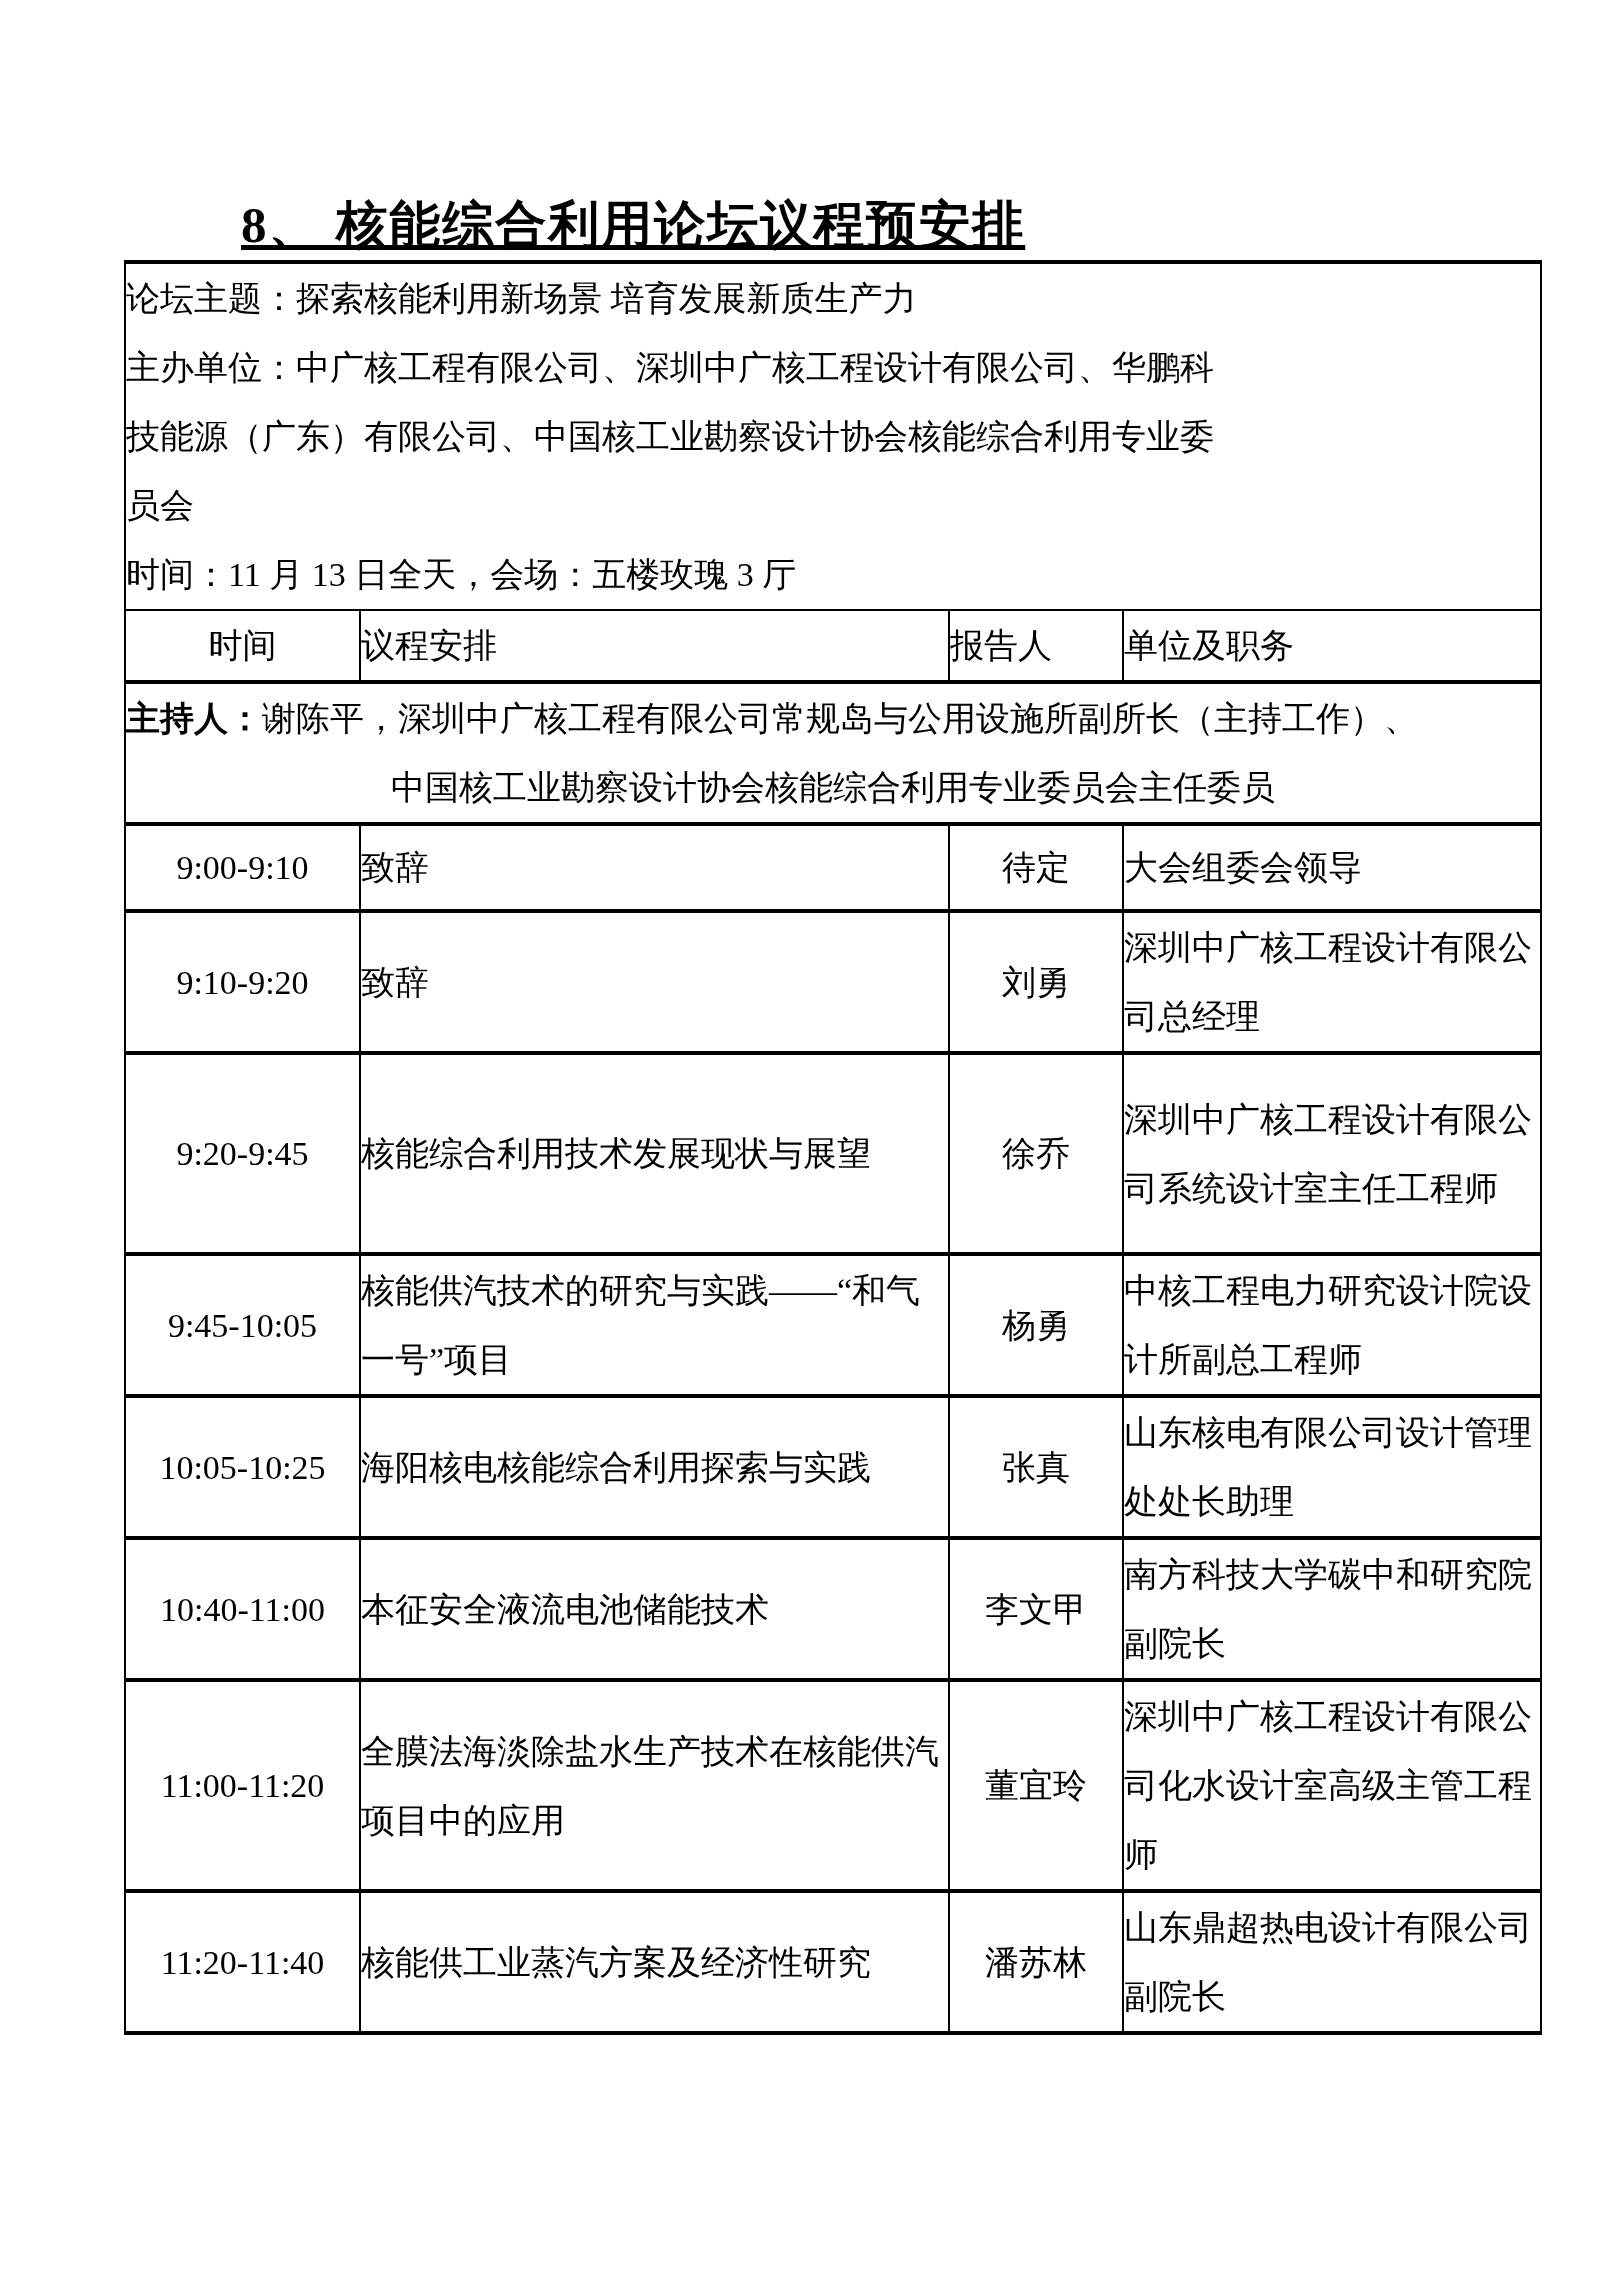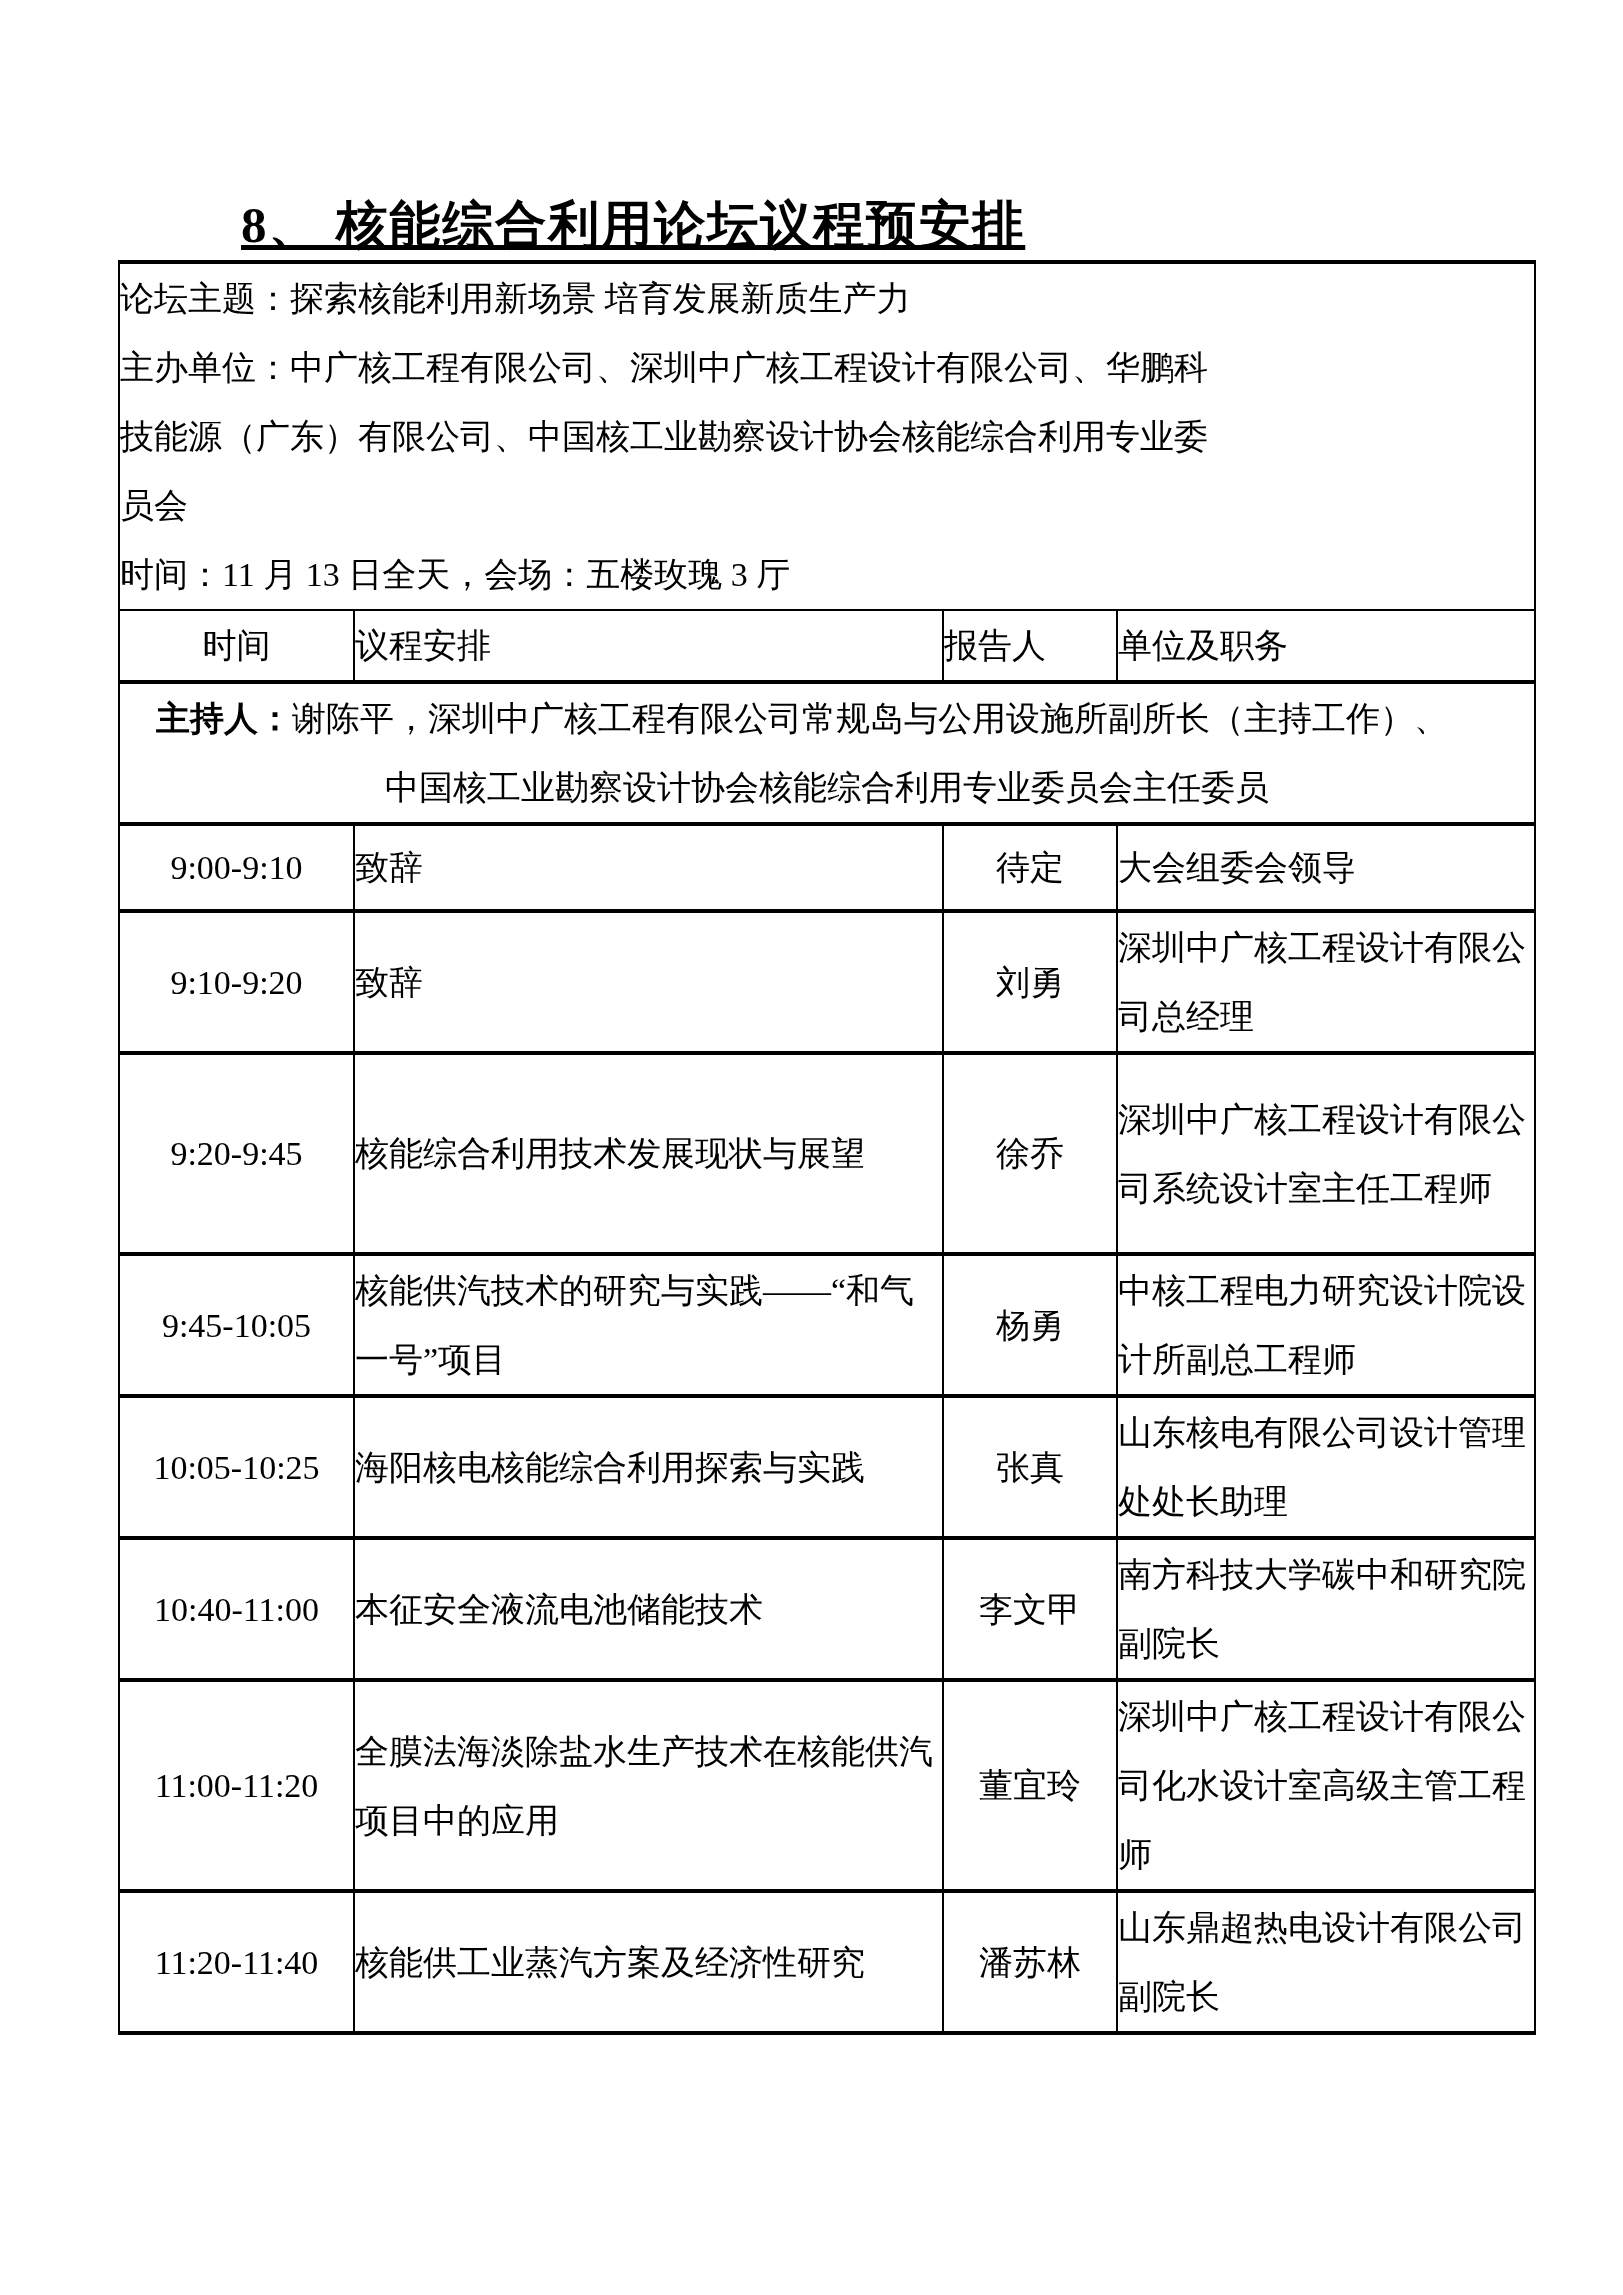--- a/index.html
+++ b/index.html
@@ -7,21 +7,21 @@
     width:1623px;height:2295px;position:relative;
     background:#ffffff;color:#000000;
     font-family:"Liberation Serif","DejaVu Serif",serif;
   }
   .doc-title{
     position:absolute;left:241px;top:197px;
     font-size:51px;font-weight:bold;letter-spacing:2px;
     white-space:pre;line-height:56px;text-decoration:underline;
   }
   table.agenda{
-    position:absolute;left:118px;top:260px;width:1416px;
+    position:absolute;left:124px;top:260px;width:1416px;
     border-collapse:collapse;table-layout:fixed;
   }
   .c-time{width:235px;}
   .c-topic{width:589px;}
   .c-speaker{width:174px;}
   .c-affil{width:418px;}
   .agenda td,.agenda th{
     border:2px solid #000;
     border-top-width:4.6px;border-bottom-width:4.6px;
     vertical-align:middle;
@@ -39,21 +39,21 @@
   .h-394{height:201px;}
   .h-260{height:133px;padding-left:12px;}
   .h-126{height:64px;}
   .h-396{height:202px;}
   .bold{font-weight:bold;}
   .t-center{text-align:center;}
   .t-left{text-align:left;}
   .info-cell{font-size:42px;font-weight:bold;line-height:69px;padding:0 9.2px;}
   .info-line{white-space:pre-wrap;}
   .host-cell{padding:0 8.2px;}
-  .host-line1{text-align:left;padding-left:36px;}
+  .host-line1{text-align:left;}
   .host-line2{text-align:center;}
   .host-label{font-weight:bold;}
   .pad-topic{padding-left:15.3px;padding-right:12.3px;font-family:Liberation Serif, serif;}
   .pad-affil{padding-left:22.5px;padding-right:10.2px;}
   .head-topic{padding-left:15.3px;}
   .head-speaker{padding-left:18.4px;}
   .head-affil{padding-left:19.4px;}
   .time-cell{text-align:center;}
   .speaker-cell{text-align:center;}
   .break-cell{text-align:center;font-weight:bold;}

